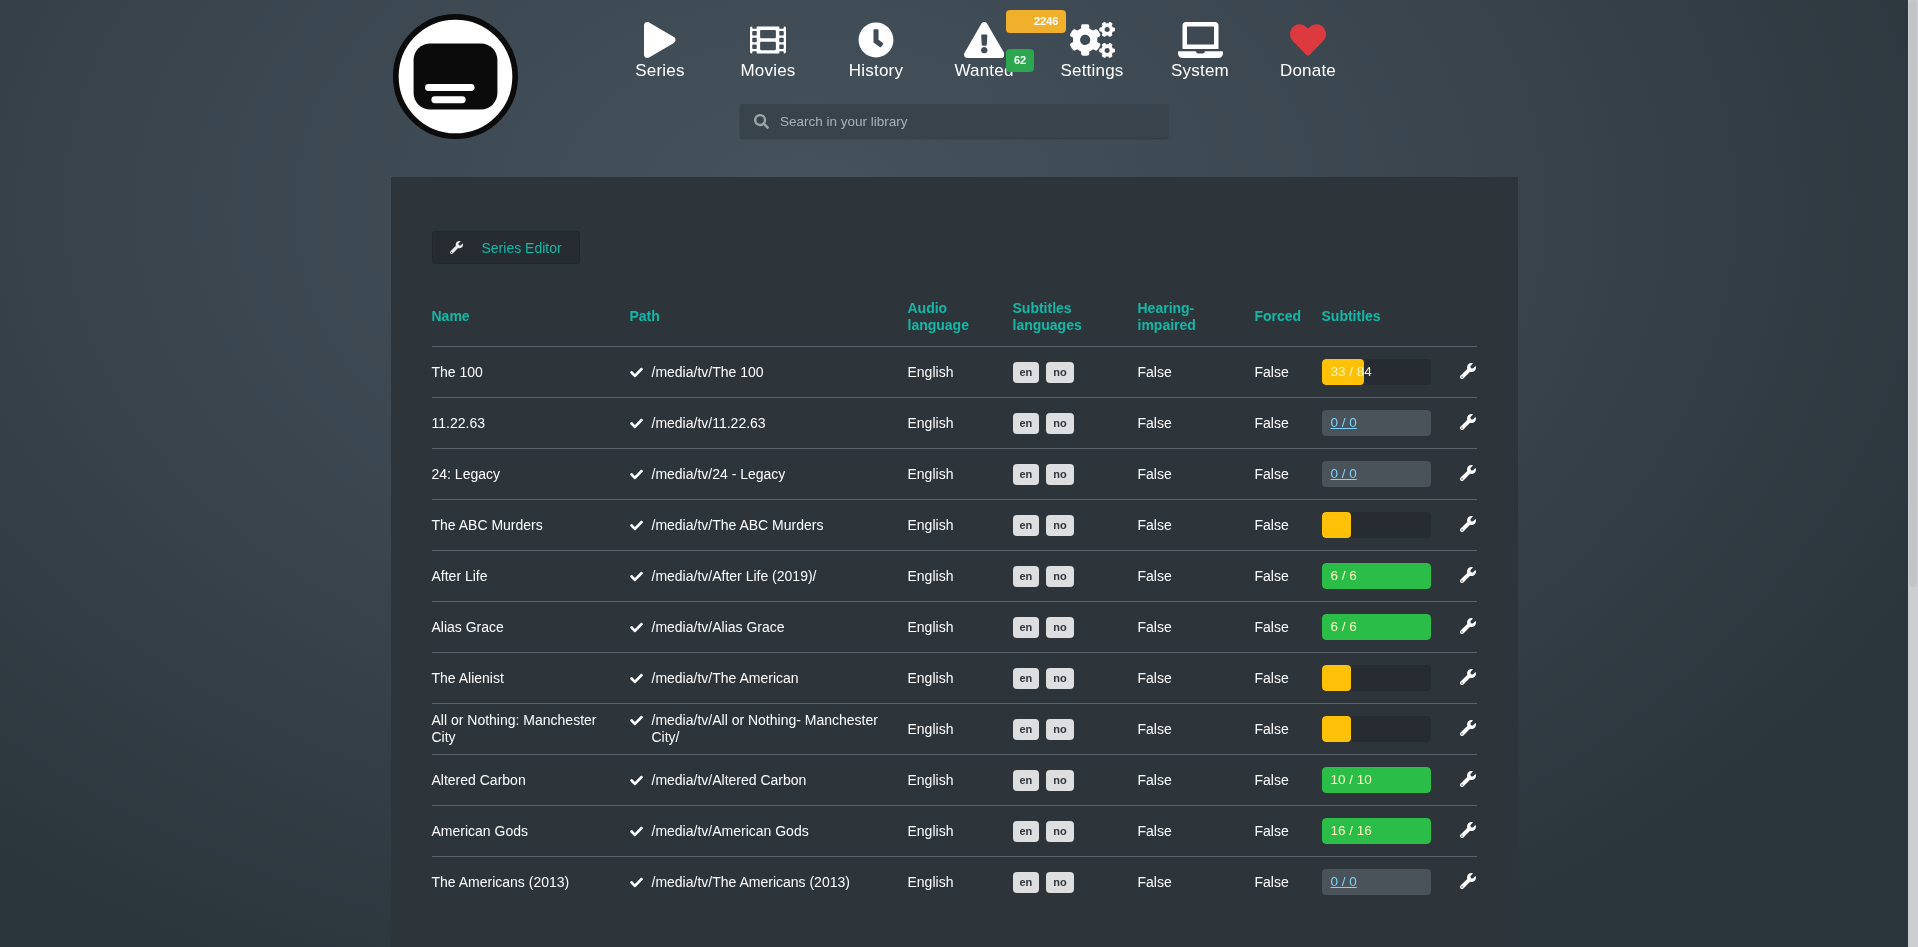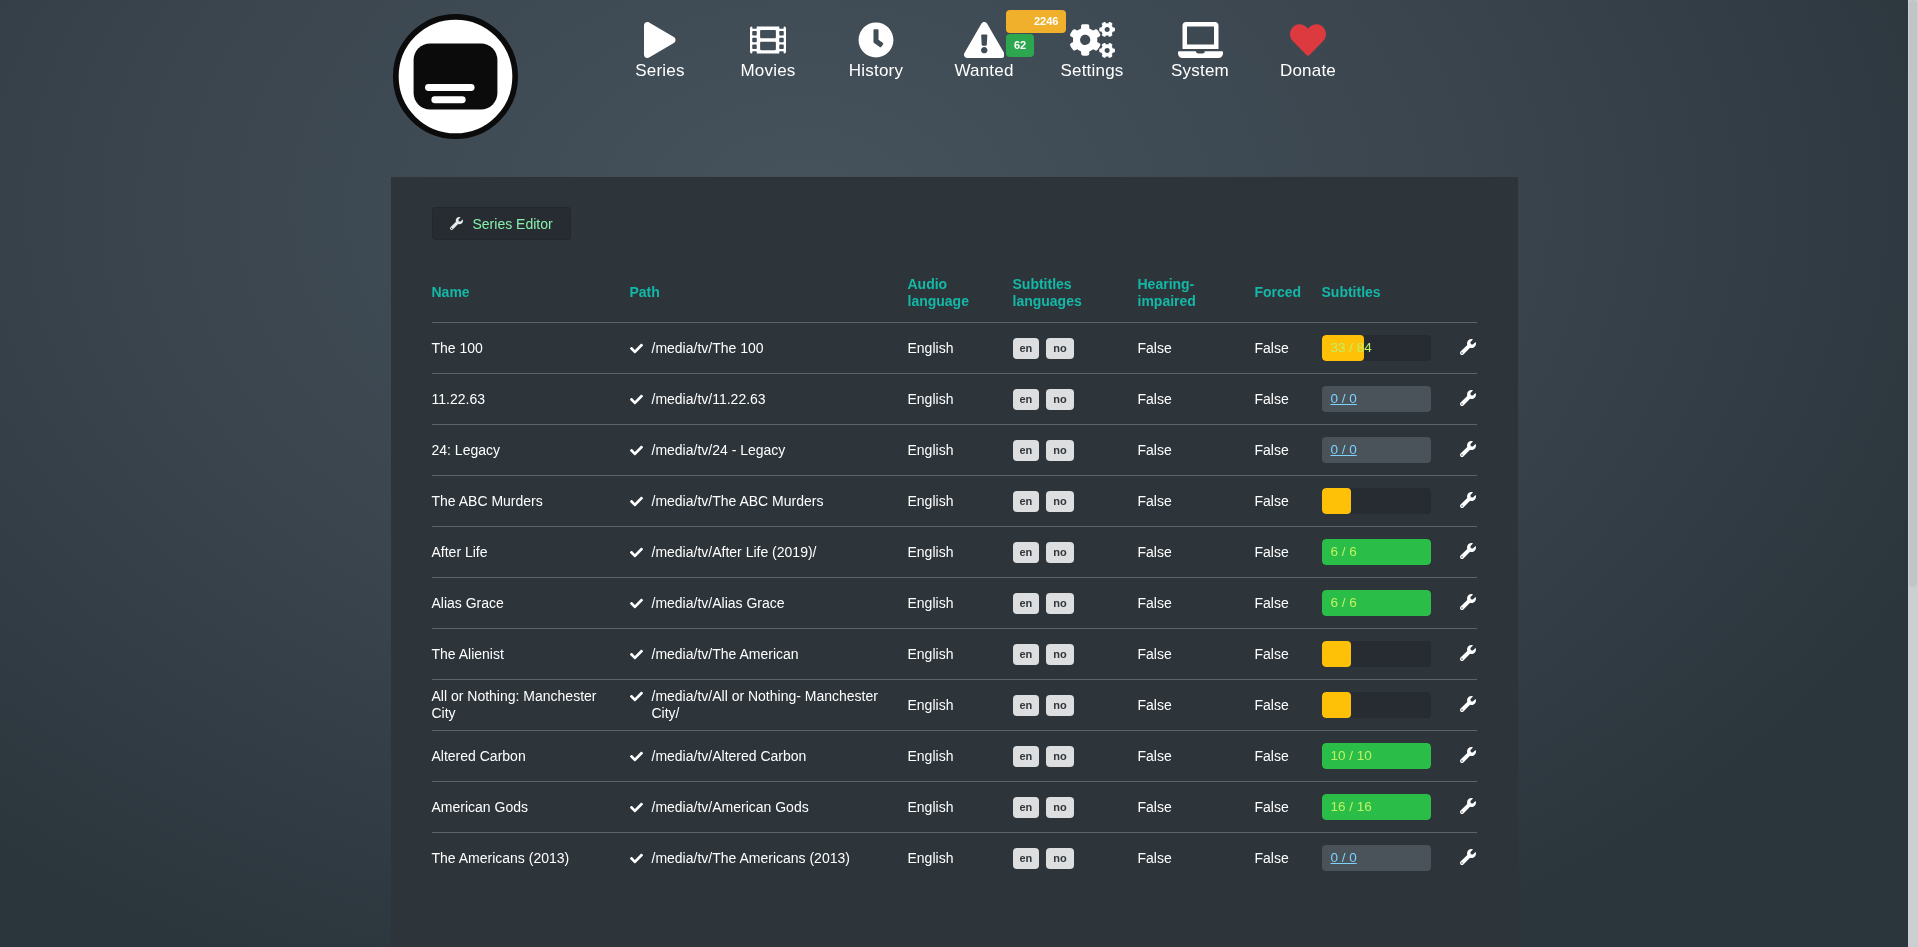--- a/index.html
+++ b/index.html
@@ -19,38 +19,38 @@
        display:flex;gap:14px;}
   .nav-item{width:94px;display:flex;flex-direction:column;align-items:center;
             color:#fff;cursor:pointer;position:relative;}
   .nav-icon{height:46px;display:flex;align-items:flex-end;justify-content:center;}
   .nav-icon svg{height:36px;fill:#fff;}
   .nav-item.donate .nav-icon svg{fill:#dd3a3f;}
   .nav-label{font-size:17px;margin-top:3px;letter-spacing:.2px;}
   .nav-badge{position:absolute;left:calc(50% + 22px);color:#fff;font-weight:bold;
              font-size:11px;line-height:1;padding:6px 8px;border-radius:4px;white-space:nowrap;}
   .nav-badge.b0{top:-2px;padding-left:28px;}
-  .nav-badge.b1{top:22px;text-align:center;}
+  .nav-badge.b1{top:37px;text-align:center;}
 
   
   .search{position:absolute;top:104px;left:50%;transform:translateX(-50%);
           width:428px;height:34px;background:#39434b;border-radius:2px;
           display:flex;align-items:center;box-shadow:0 1px 2px rgba(0,0,0,.25);}
   .search svg{width:15px;height:15px;fill:#9aa3a9;margin:0 9px 0 14px;flex:none;}
   .search input{flex:1;background:transparent;border:none;outline:none;color:#cfd5d9;
                 font-size:13.5px;font-family:"Liberation Sans",sans-serif;}
   .search input::placeholder{color:#aab2b8;}
 
   
   .panel{position:absolute;top:177px;left:0;width:100%;min-height:810px;
          background:#2d353b;box-sizing:border-box;padding:30px 41px 30px;}
 
-  .editor-btn{display:inline-flex;align-items:center;gap:10px;height:33px;padding:0 17px;
-              background:#262c31;border:1px solid #22282c;border-radius:3px;color:#86efac;
-              font-size:14px;font-family:"Liberation Sans",sans-serif;cursor:pointer;}
+  .editor-btn{display:inline-flex;align-items:center;gap:19px;height:33px;padding:0 17px;
+              background:#262c31;border:1px solid #22282c;border-radius:3px;color:#14b8a6;
+              font-size:14px;font-family:"Liberation Sans",sans-serif;cursor:pointer;margin-top:24px;}
   .editor-btn svg{width:13px;height:13px;fill:#e8eaeb;}
 
   .grid{display:grid;grid-template-columns:198px 278px 105px 125px 117px 67px 133px 1fr;
         align-items:center;}
   .thead{margin-top:24px;min-height:58px;font-weight:bold;font-size:14px;color:#14b8a6;
          line-height:1.25;}
   .thead .hcell{padding-right:30px;}
   .thead .hcell.hi{max-width:85px;}
 
   .trow{border-top:1px solid rgba(155,166,174,.42);min-height:46px;padding:2px 0;
@@ -61,21 +61,21 @@
   .cell.path svg{width:13px;height:13px;fill:#fff;flex:none;margin-top:2px;}
   .langs{display:flex;gap:7px;}
   .lang-badge{background:#dcdedf;color:#30363b;font-size:11px;font-weight:bold;
               padding:5px 7px;border-radius:4px;line-height:1;}
 
   .progress{position:relative;width:109px;height:26px;border-radius:4px;
             background:#262c31;overflow:hidden;}
   .progress.empty{background:#4a525a;}
   .progress .fill{position:absolute;left:0;top:0;bottom:0;border-radius:4px;}
   .progress .ptext{position:absolute;left:9px;top:0;height:26px;display:flex;
-                   align-items:center;font-size:13.5px;color:#bef264;}
+                   align-items:center;font-size:13.5px;color:#fef9c3;}
   .progress.empty .ptext{color:#7dd3fc;text-decoration:underline;}
 
   .wrench-btn{background:none;border:none;padding:2px;margin-left:3px;cursor:pointer;
               display:inline-flex;}
   .wrench-btn svg{width:16px;height:16px;fill:#fff;}
 
   
   .scrollbar{position:absolute;right:0;top:0;width:10px;height:100%;background:#cccfd1;}
   .scrollbar .thumb{position:absolute;left:1px;right:1px;top:0;height:62%;
                     background:#c2c5c7;border-radius:4px;}
@@ -149,20 +149,26 @@
         <div class="nav-item donate">
     <div class="nav-icon">
             <svg viewBox="0 0 512 512">
               <path d="M462.3 62.6C407.5 15.9 326 24.3 275.7 76.2L256 96.5l-19.7-20.3C186.1 24.3 104.5 15.9 49.7 62.6c-62.8 53.6-66.1 149.8-9.9 207.9l193.5 199.8c12.5 12.9 32.8 12.9 45.3 0l193.5-199.8c56.3-58.1 53-154.3-9.8-207.9z" fill="#dd3a3f"></path>
             </svg>
           </div>
     <div class="nav-label">Donate</div>
   </div>
       </nav>
 
+    <div class="search">
+      <svg viewBox="0 0 512 512">
+          <path d="M505 442.7L405.3 343c-4.5-4.5-10.6-7-17-7H372c27.6-35.3 44-79.7 44-128C416 93.1 322.9 0 208 0S0 93.1 0 208s93.1 208 208 208c48.3 0 92.7-16.4 128-44v16.3c0 6.4 2.5 12.5 7 17l99.7 99.7c9.4 9.4 24.6 9.4 33.9 0l28.3-28.3c9.4-9.3 9.4-24.5.1-33.9zM208 336c-70.7 0-128-57.2-128-128 0-70.7 57.2-128 128-128 70.7 0 128 57.2 128 128 0 70.7-57.2 128-128 128z"></path>
+        </svg>
+      <input type="text" value="" placeholder="Search in your library" style="">
+    </div>
 
     <main class="panel">
 
       <button class="editor-btn">
         <svg viewBox="0 0 512 512">
             <path d="M507.73 109.1c-2.24-9.03-13.54-12.09-20.12-5.51l-74.36 74.36-67.88-11.31-11.31-67.88 74.36-74.36c6.62-6.62 3.43-17.9-5.66-20.16-47.38-11.74-99.55.91-136.58 37.93-39.64 39.64-50.55 97.1-34.05 147.2L18.74 402.76c-24.99 24.99-24.99 65.51 0 90.5 24.99 24.99 65.51 24.99 90.5 0l213.21-213.21c50.12 16.71 107.47 5.68 147.37-34.22 37.07-37.07 49.7-89.32 37.91-136.73zM64 472c-13.25 0-24-10.75-24-24 0-13.26 10.75-24 24-24s24 10.74 24 24c0 13.25-10.75 24-24 24z"></path>
           </svg>
         <span>Series Editor</span>
       </button>
 

